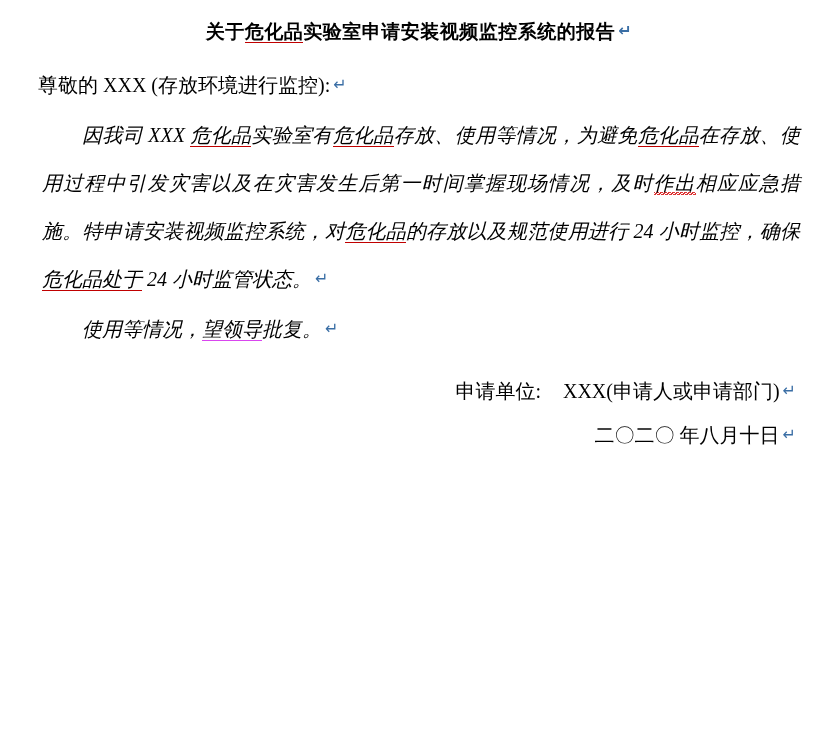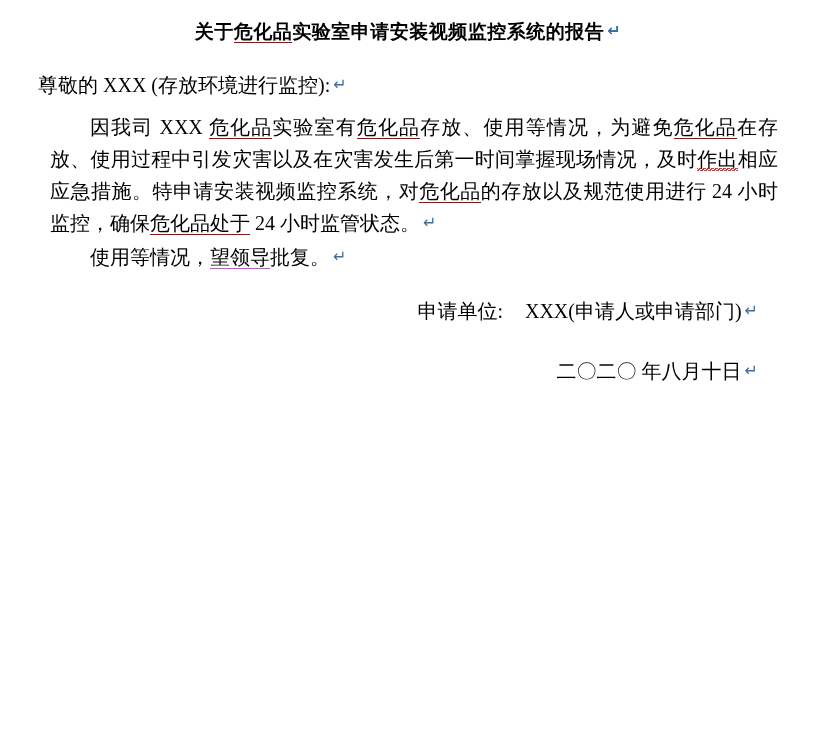--- a/index.html
+++ b/index.html
@@ -12,37 +12,38 @@
     height: 744px;
     font-family: "Liberation Serif", "DejaVu Serif", serif;
     color: #000000;
     overflow: hidden;
   }
   .page {
     position: relative;
     width: 838px;
     height: 680px;
     box-sizing: border-box;
-    padding: 14px 60px 0 38px;
+    padding: 14px 38px 0 38px;
   }
   .doc-title {
     text-align: center;
     font-family: "Liberation Sans", "DejaVu Sans", sans-serif;
     font-weight: bold;
     font-size: 19px;
     line-height: 34px;
     margin: 0 0 14px 0;
     letter-spacing: 0.5px;
   }
   .para {
     font-size: 20px;
-    line-height: 32px;
-    margin: 0 0 2px 12px;
+    line-height: 48px;
+    margin: 0 0 2px 4px;
     text-align: justify;
     text-justify: inter-ideograph;
+    font-style: italic;
   }
   .indent {
     text-indent: 40px;
   }
   .salutation {
     font-size: 20px;
     line-height: 44px;
     margin: 0 0 4px 0;
   }
   .spell {
@@ -70,21 +71,21 @@
     vertical-align: 2px;
   }
   .sign-block {
     margin-top: 16px;
   }
   .sign-line {
     font-size: 20px;
     line-height: 44px;
     text-align: right;
     padding-right: 4px;
-    margin: 16px;
+    margin: 0;
   }
   .sign-line .gap {
     display: inline-block;
     width: 22px;
   }
   .nowrap { white-space: nowrap; }
 </style>
 </head>
 <body>
 

